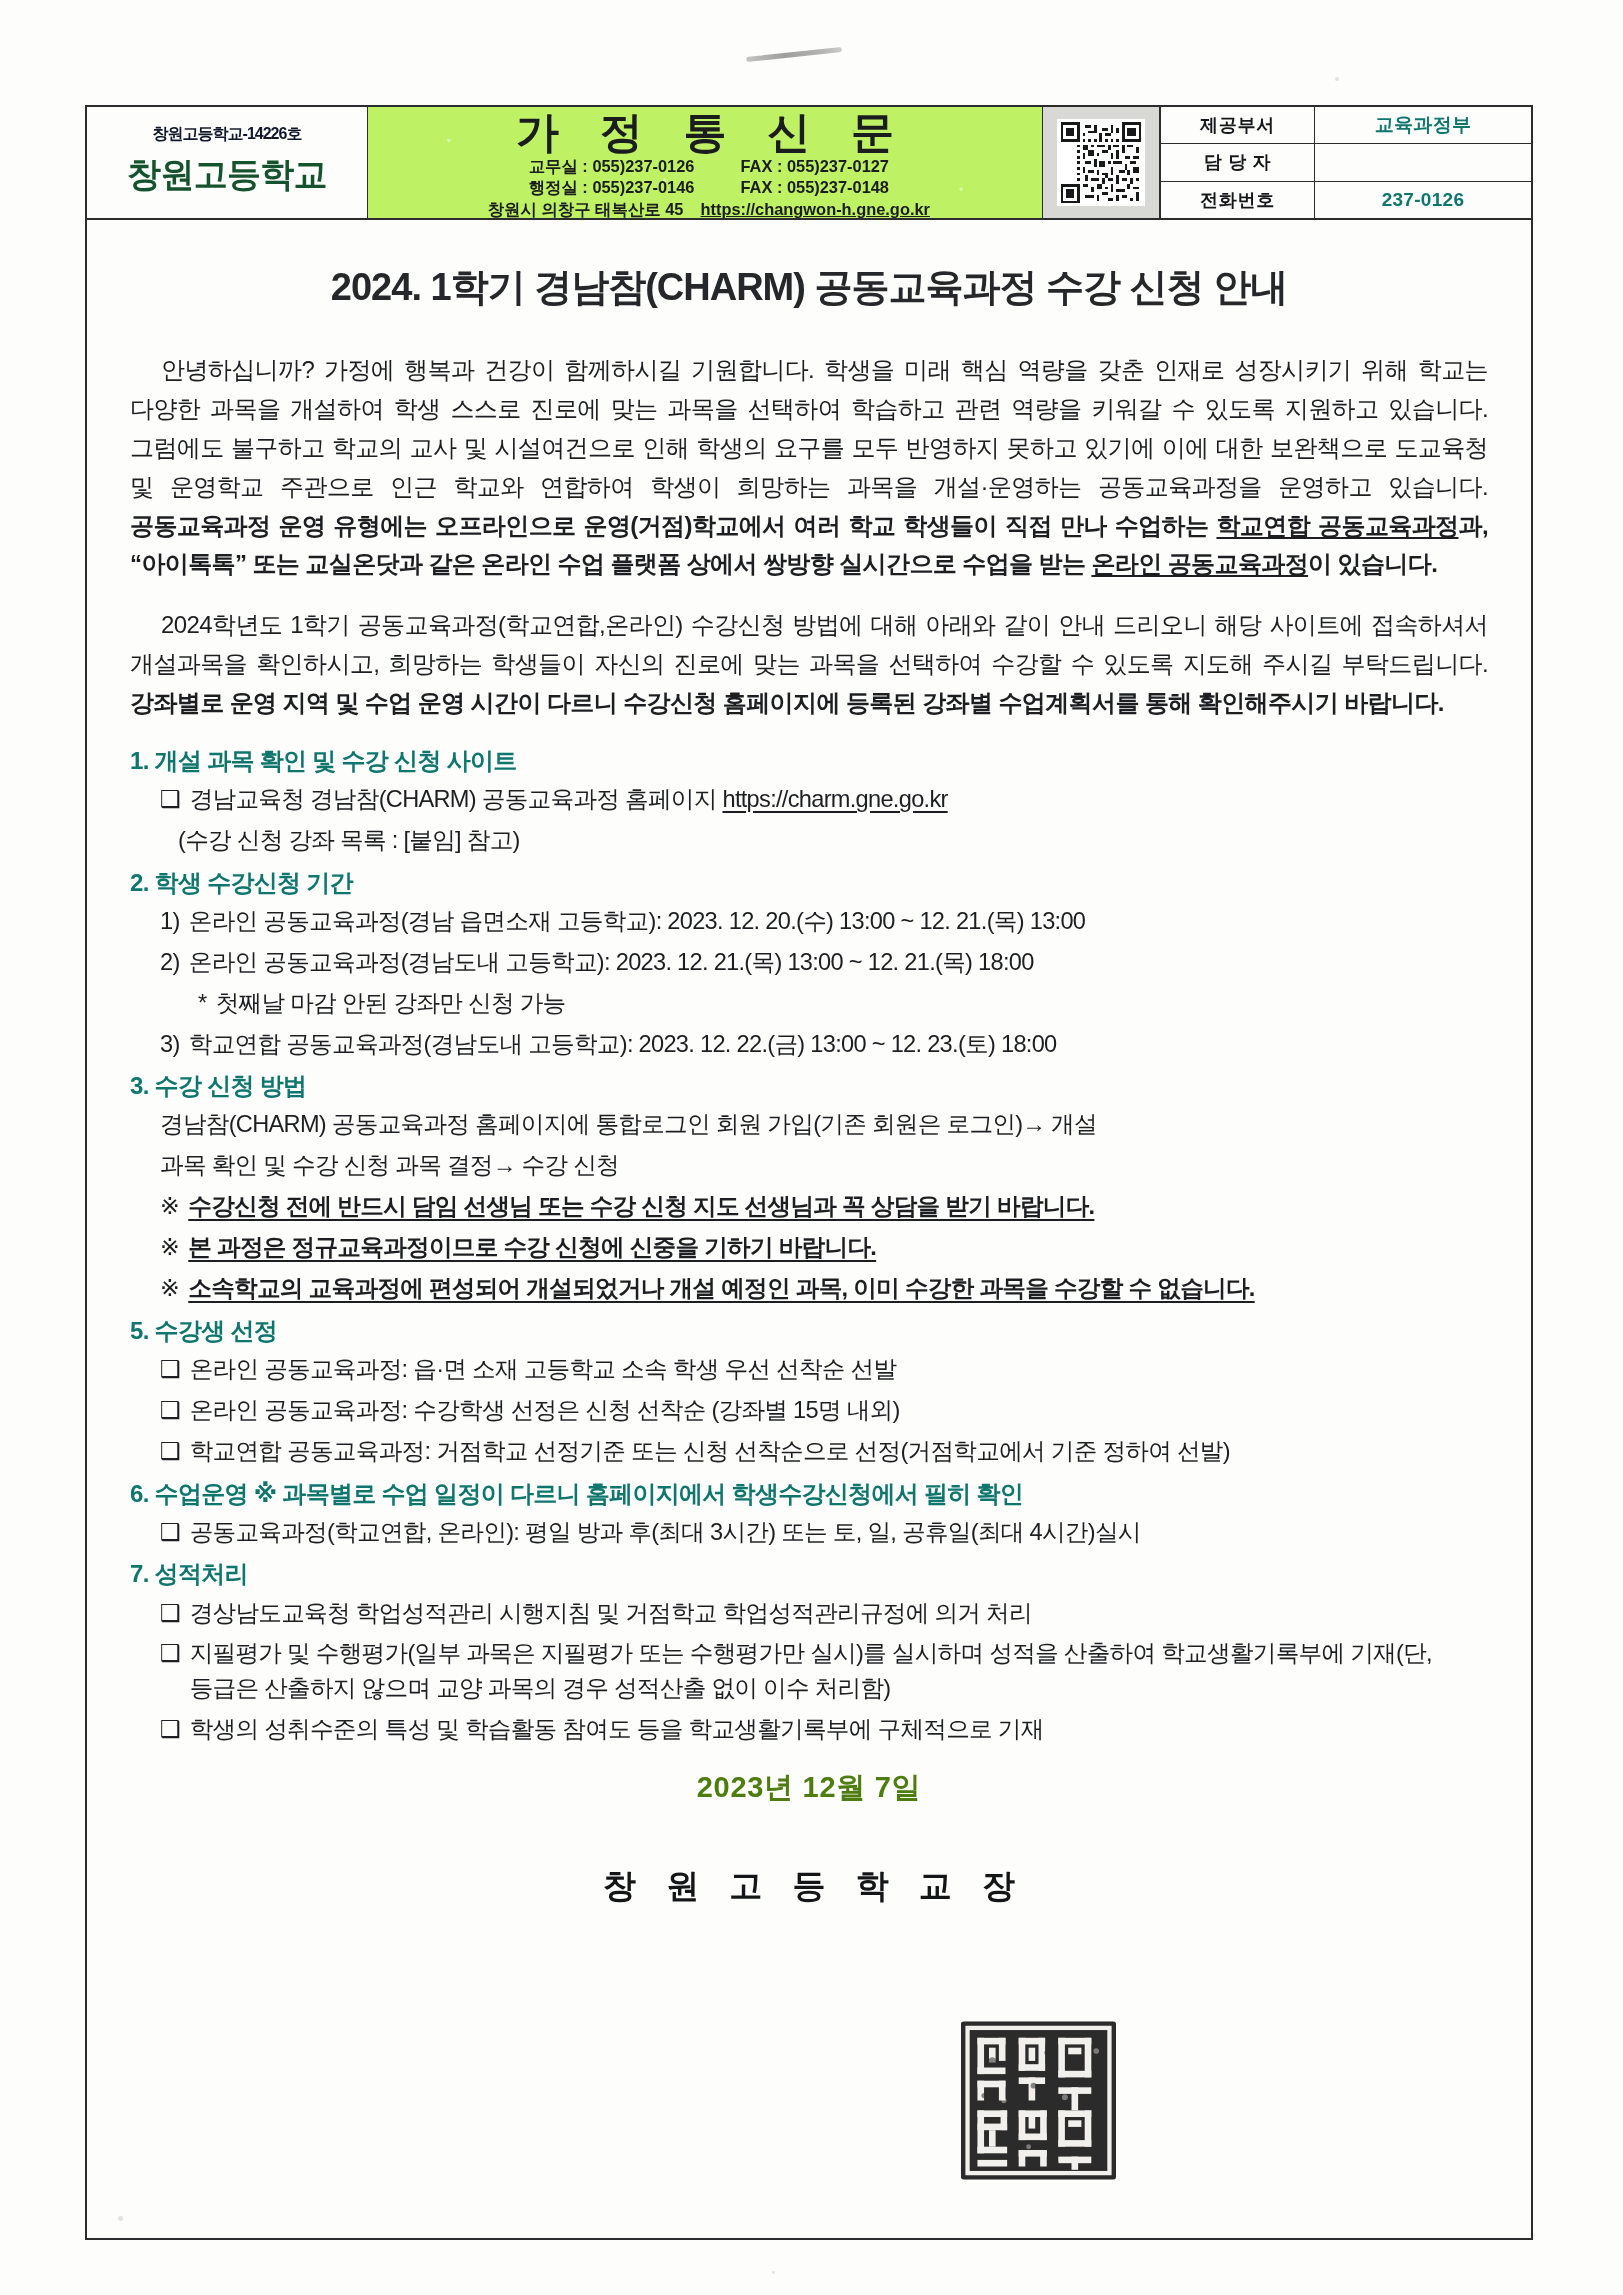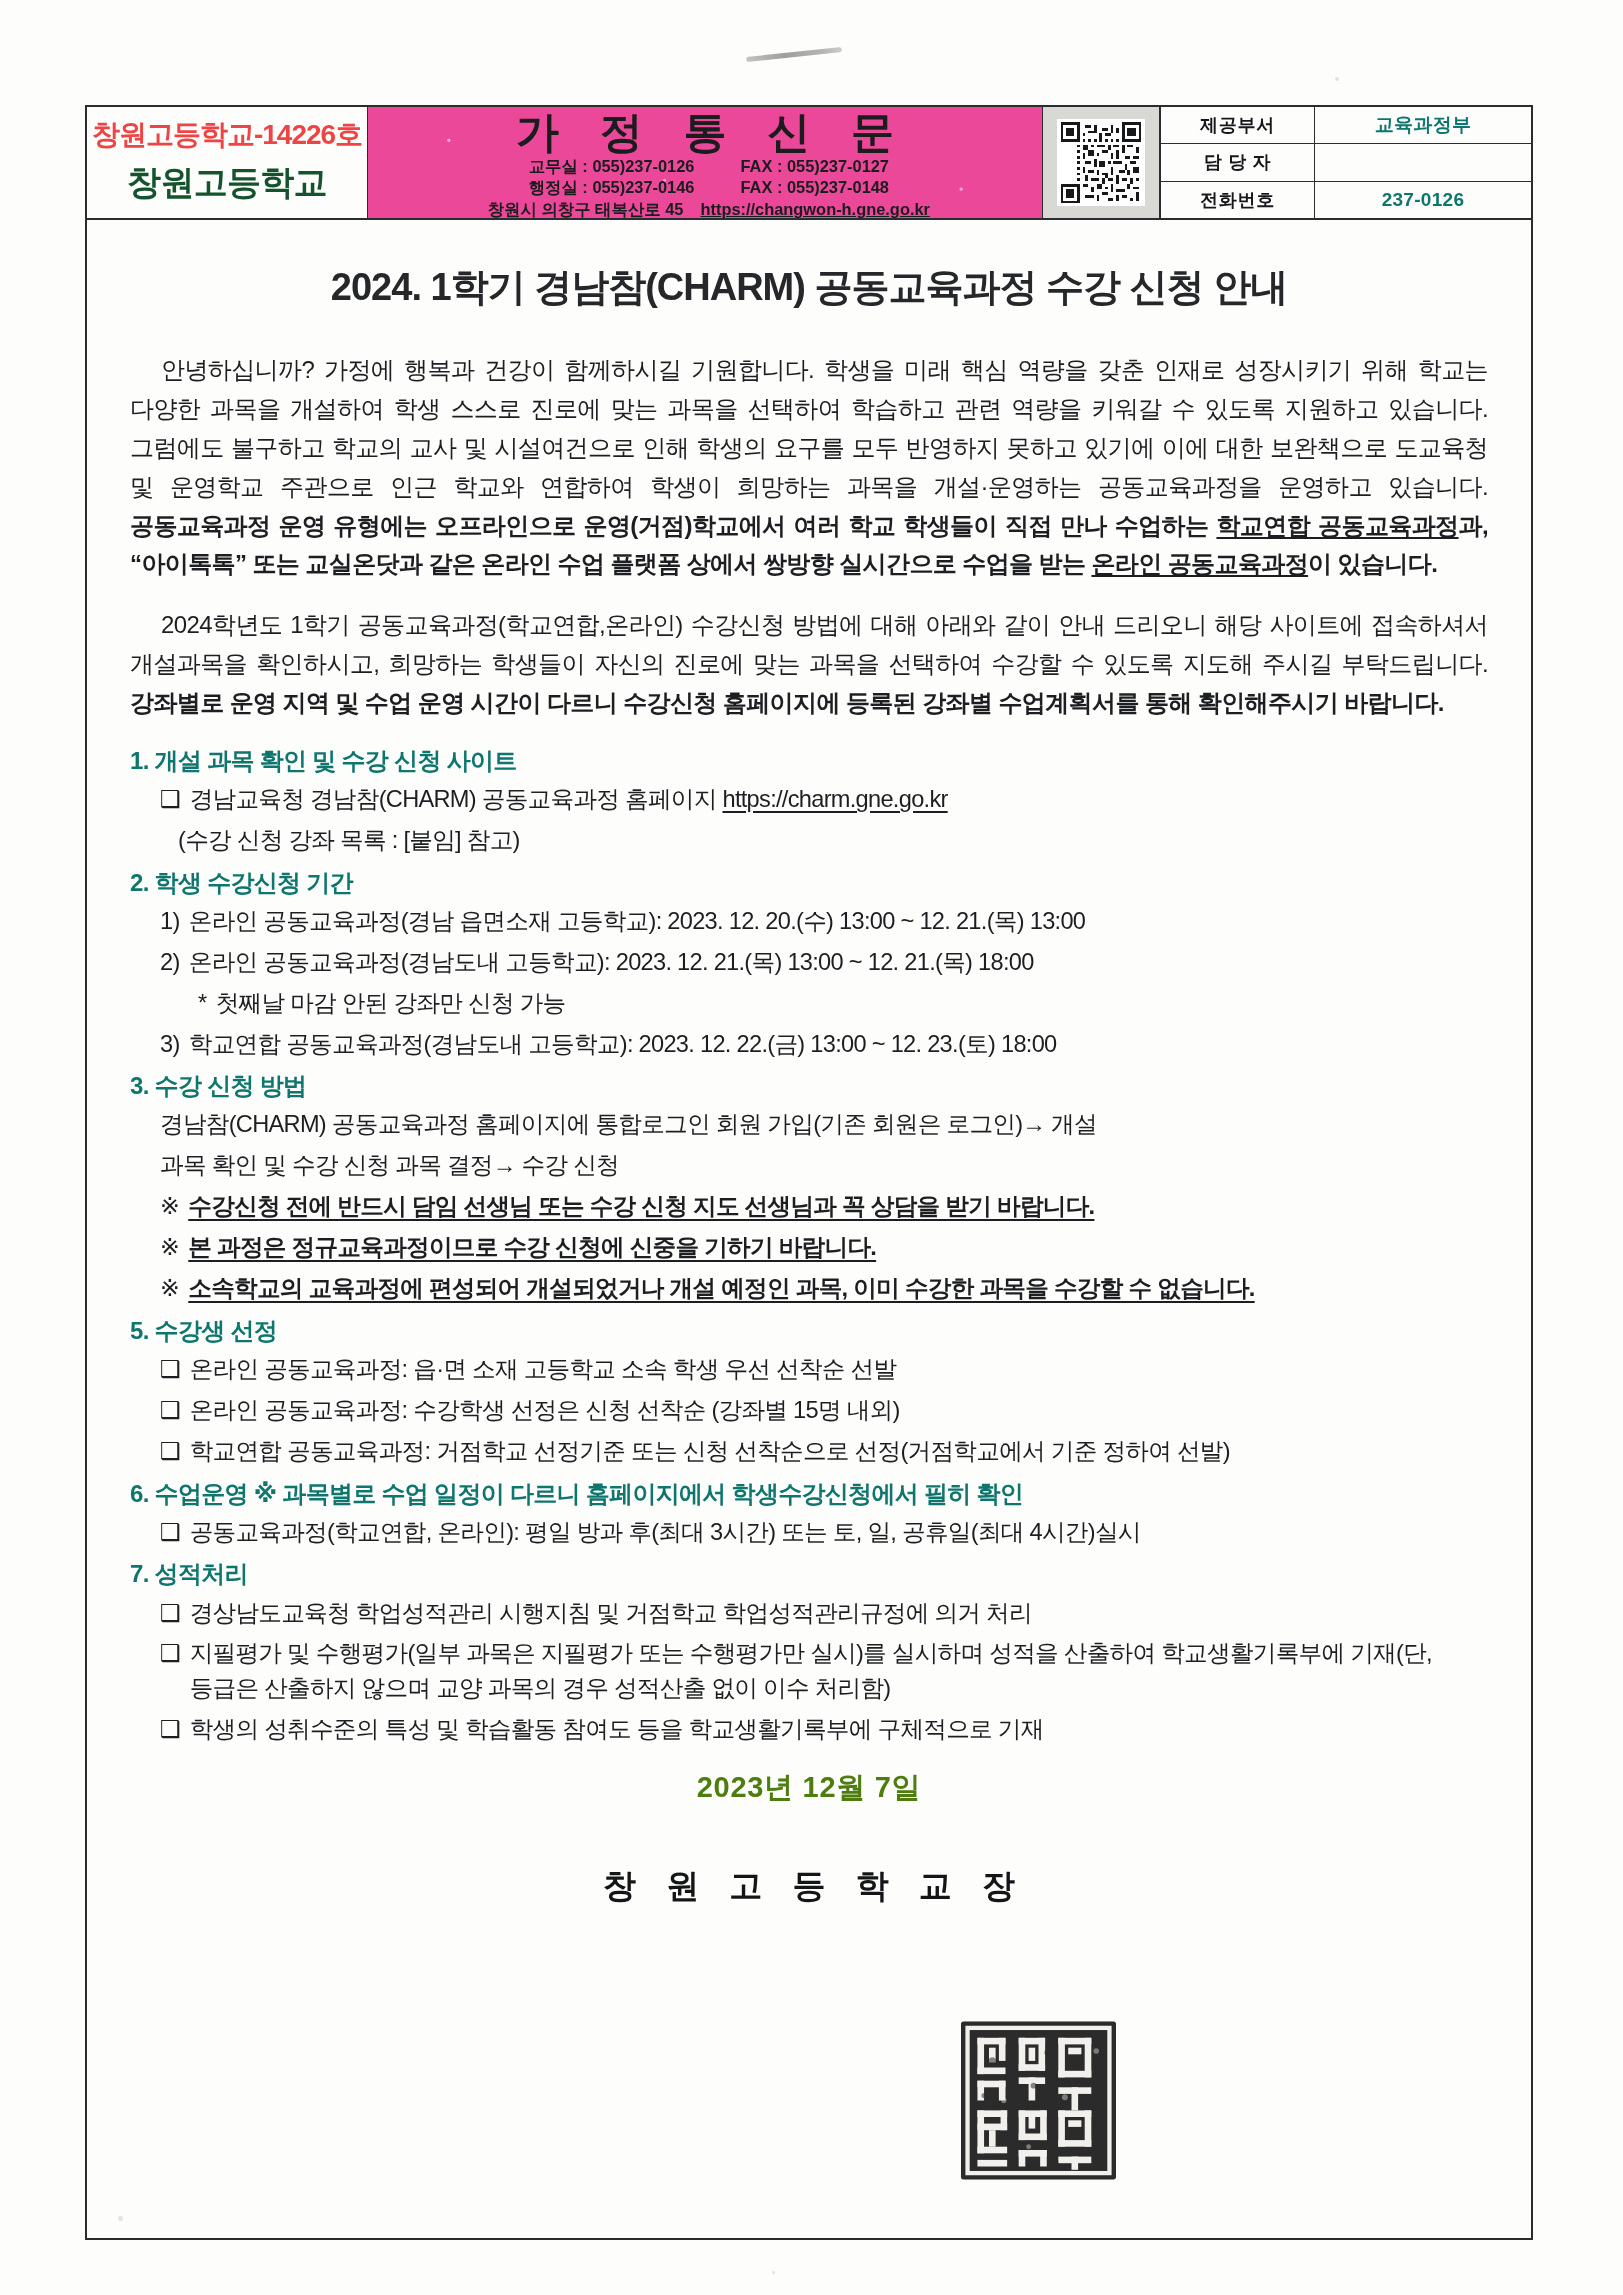--- a/index.html
+++ b/index.html
@@ -73,37 +73,37 @@
     border-right: 1.3px solid #2b2c2e;
     box-sizing: border-box;
     display: flex;
     flex-direction: column;
     align-items: center;
     justify-content: center;
     gap: 6.5px;
     padding-bottom: 2.6px;
   }
   .mh-docno {
-    font-size: 28px;
+    font-size: 16px;
     font-weight: bold;
     letter-spacing: -1px;
-    color: #ef4444;
+    color: #0f172a;
     white-space: nowrap;
   }
   .mh-schoolname {
     font-size: 34px;
     font-weight: bold;
     letter-spacing: -0.7px;
     color: #14532d;
     white-space: nowrap;
   }
 
   .mh-banner {
     flex: 1 1 auto;
-    background: #ec4899;
+    background: #bef264;
     border-right: 1.3px solid #2b2c2e;
     box-sizing: border-box;
     position: relative;
     display: flex;
     flex-direction: column;
     align-items: center;
     justify-content: flex-start;
     padding-top: 2.6px;
     overflow: hidden;
   }

